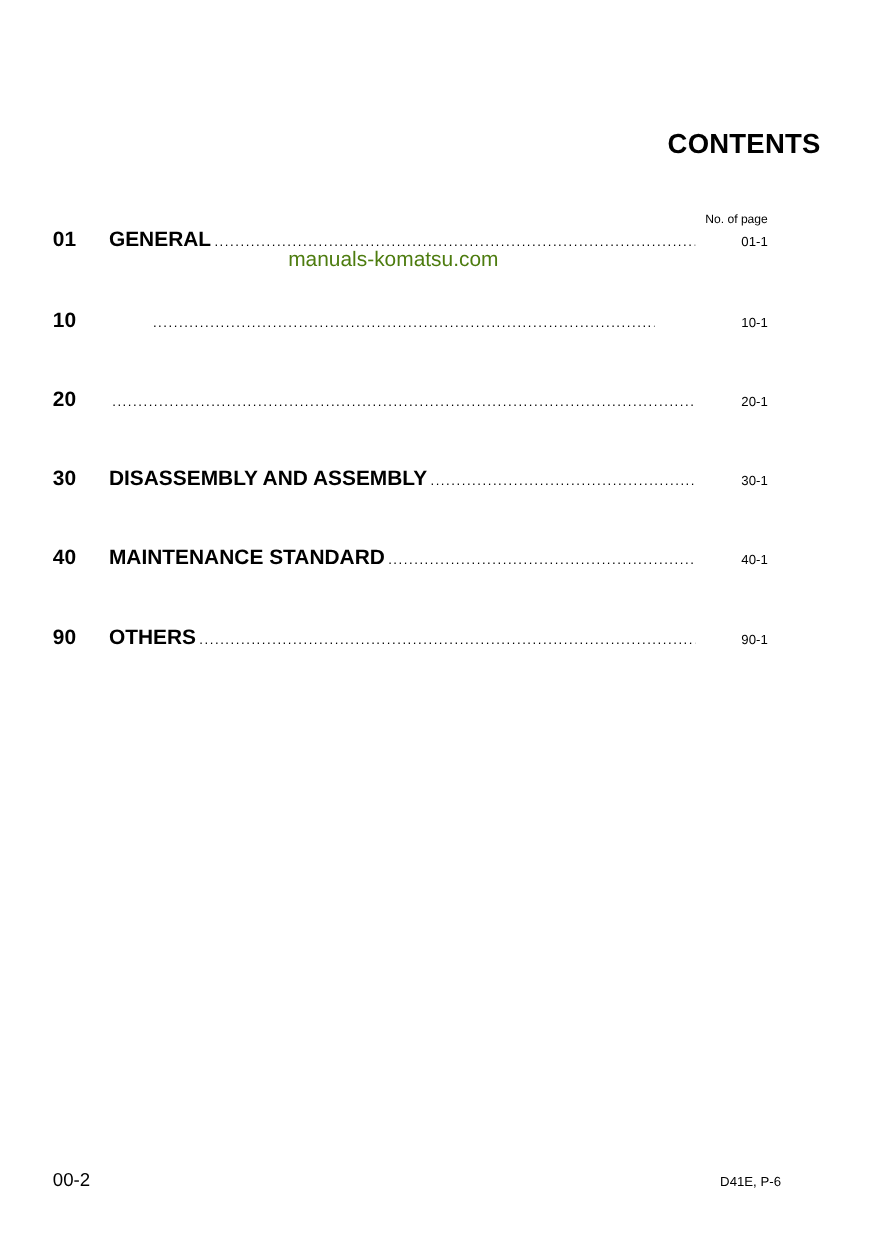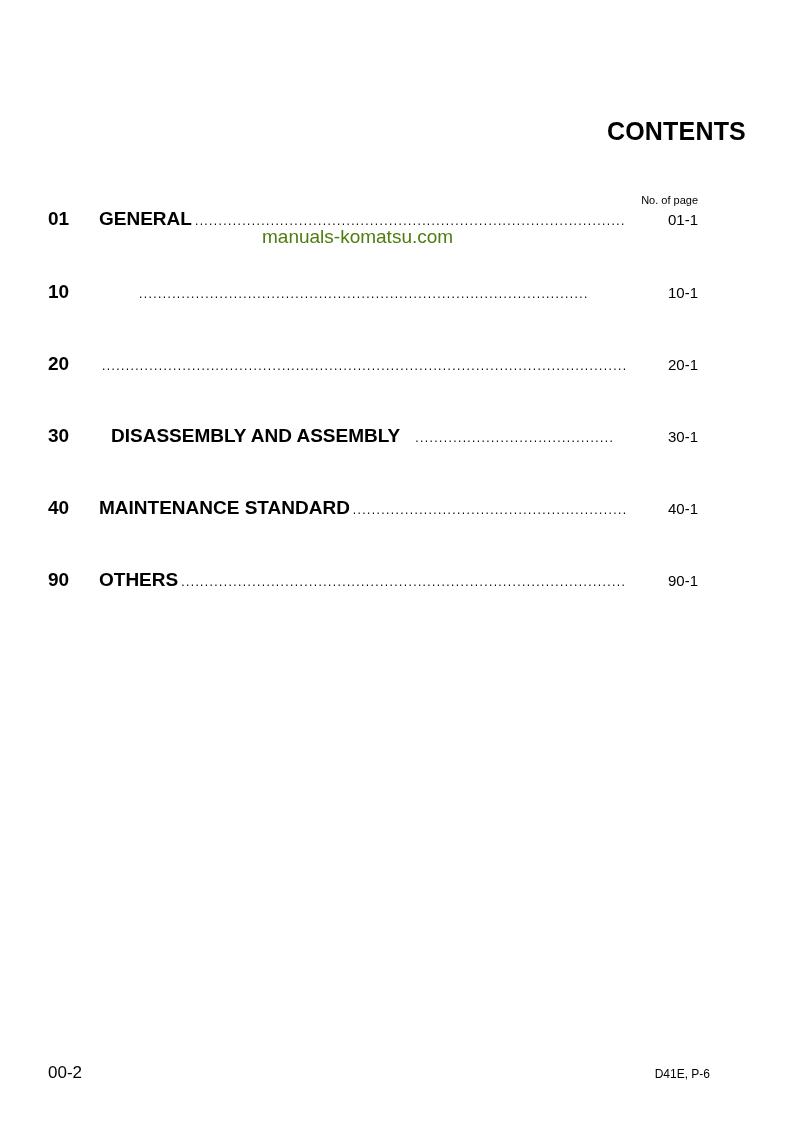--- a/index.html
+++ b/index.html
@@ -4,21 +4,21 @@
   <style>
     html, body { margin: 0; padding: 0; background: #ffffff; }
     body { width: 793px; height: 1123px; position: relative; overflow: hidden; color: #000; font-family: "Liberation Sans", sans-serif; }
     .title { position: absolute; left: 0; width: 746px; top: 117px; text-align: right; font-weight: bold; font-size: 25px; letter-spacing: 0.2px; }
     .nop { position: absolute; left: 600px; width: 98px; top: 194px; text-align: right; font-size: 11px; }
     .row { position: absolute; left: 48px; width: 650px; height: 24px; display: flex; align-items: baseline; }
     .num { width: 51px; font-weight: bold; font-size: 19px; flex: none; }
     .label { font-weight: bold; font-size: 19px; flex: none; white-space: nowrap; }
     .leader { flex: 1 1 auto; overflow: hidden; white-space: nowrap; font-size: 12px; margin: 0 2px 0 3px; letter-spacing: 1.4px; }
     .leader::after { content: "................................................................................................................................................................................"; }
-    .page { flex: none; font-size: 15px; margin-left: 40px; }
+    .page { flex: none; font-size: 12px; margin-left: 40px; }
     .watermark { position: absolute; left: 262px; top: 226px; font-size: 19px; color: #4d7c0f; }
     .foot-left { position: absolute; left: 48px; top: 1063px; font-size: 17px; }
     .foot-right { position: absolute; right: 83px; top: 1067px; font-size: 12px; }
   </style>
 </head>
 <body>
 
 <div class="title">CONTENTS</div>
 <div class="nop">No. of page</div>
 
@@ -36,21 +36,21 @@
   <span class="leader"></span>
   <span class="page">10-1</span>
 </div>
 
 <div class="row" style="top:353px;">
   <span class="num">20</span>
   <span class="leader"></span>
   <span class="page">20-1</span>
 </div>
 
-<div class="row" style="top:425px;gap:12px;">
+<div class="row" style="top:425px;">
   <span class="num">30</span>
   <span class="label">DISASSEMBLY AND ASSEMBLY</span>
   <span class="leader"></span>
   <span class="page">30-1</span>
 </div>
 
 <div class="row" style="top:497px;">
   <span class="num">40</span>
   <span class="label">MAINTENANCE STANDARD</span>
   <span class="leader"></span>

